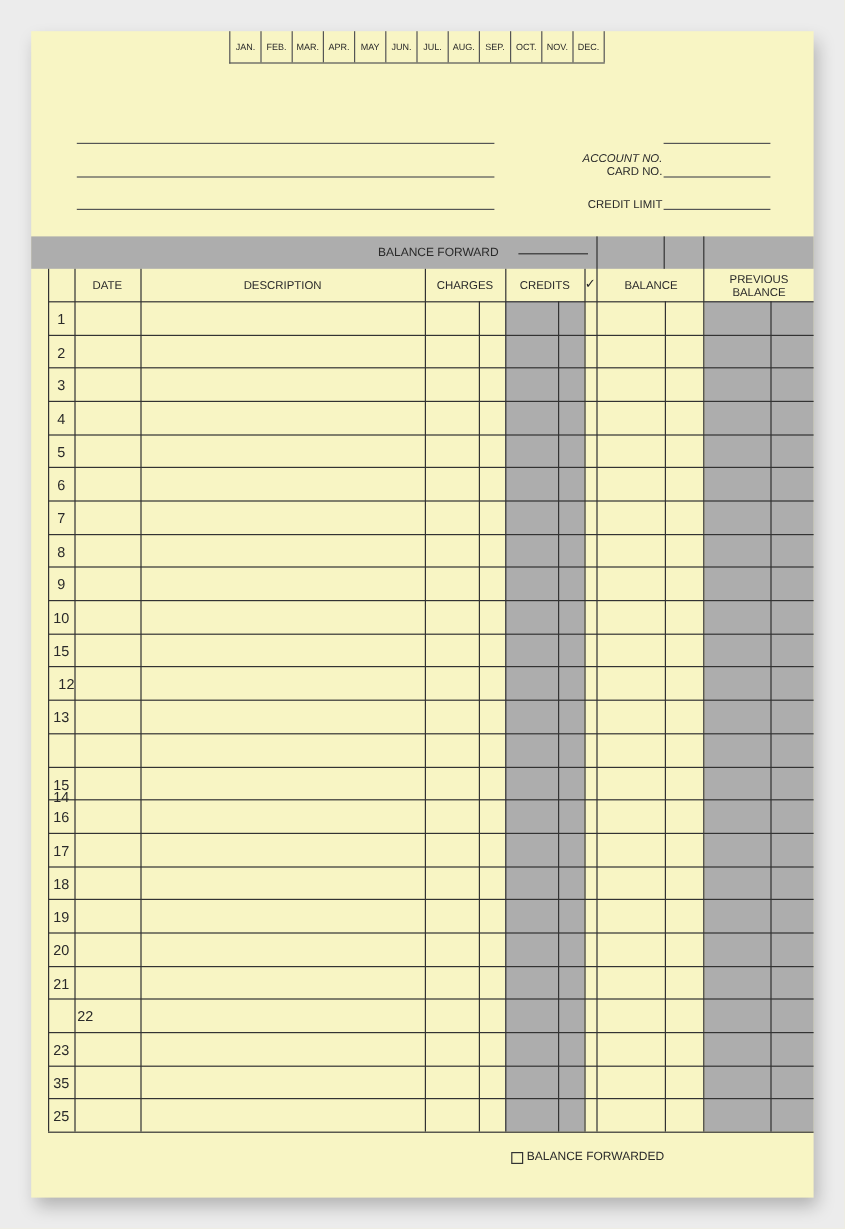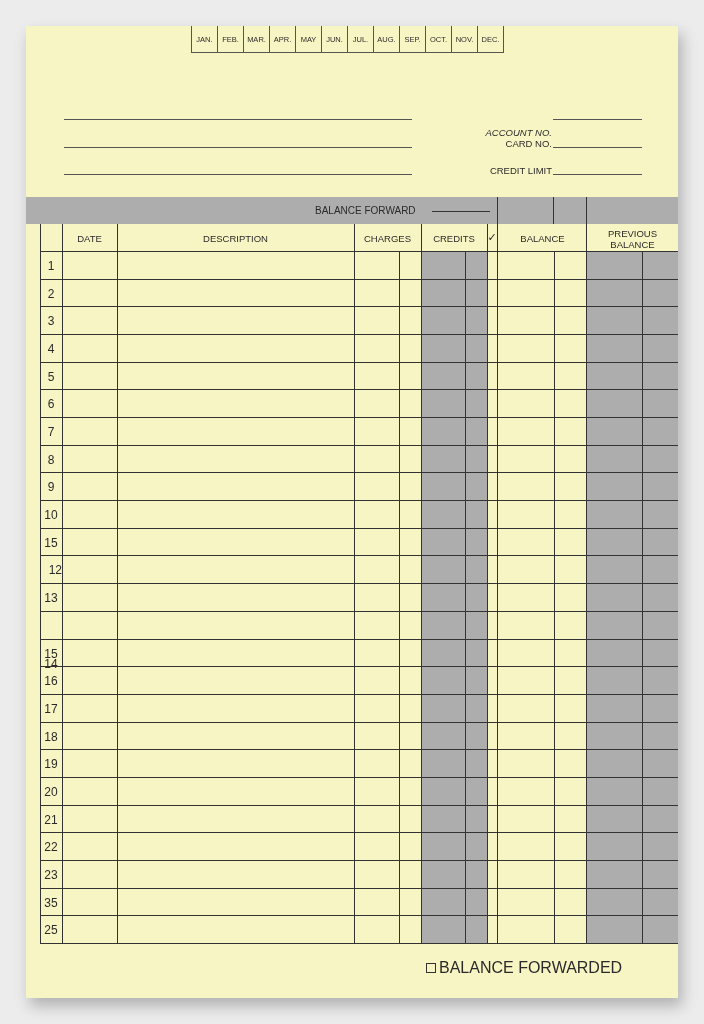--- a/index.html
+++ b/index.html
@@ -10,21 +10,21 @@
   .line{position:absolute;height:1px;background:#555;}
   .lbl{position:absolute;font-size:9.5px;text-align:right;}
   .bfbar{position:absolute;left:26px;top:197px;width:652px;height:27px;background:#adadad;}
   .bftext{position:absolute;left:315px;top:205px;font-size:10px;}
   .bfline{position:absolute;left:432px;top:211px;width:58px;height:1px;background:#333;}
   .vl{position:absolute;width:1px;background:#333;}
   .hl{position:absolute;height:1px;background:#333;}
   .gray{position:absolute;background:#adadad;}
   .hdr{position:absolute;font-size:9.5px;text-align:center;line-height:11px;}
   .rownum{position:absolute;left:40px;width:22px;font-size:12px;text-align:center;}
-  .footer{position:absolute;left:426px;top:959px;font-size:16px;display:flex;align-items:center;gap:3px;text-align:center;}
+  .footer{position:absolute;left:426px;top:959px;font-size:10px;display:flex;align-items:center;gap:3px;text-align:center;}
   .box{width:8px;height:8px;border:1px solid #333;display:inline-block;}
 </style>
 </head>
 <body>
 
 <div class="card"></div>
 
 <div class="months">
   <div class="month">JAN.</div>
   <div class="month">FEB.</div>
@@ -127,21 +127,21 @@
     <div class="rownum" style="top: 563px; text-align: right;">12</div>
     <div class="rownum" style="top: 591px;">13</div>
     <div class="rownum" style="top: 619px; margin-top: 38px;">14</div>
     <div class="rownum" style="top: 647px;">15</div>
     <div class="rownum" style="top: 674px;">16</div>
     <div class="rownum" style="top: 702px;">17</div>
     <div class="rownum" style="top: 730px;">18</div>
     <div class="rownum" style="top: 757px;">19</div>
     <div class="rownum" style="top: 785px;">20</div>
     <div class="rownum" style="top: 813px;">21</div>
-    <div class="rownum" style="top: 840px;">22</div>
+    <div class="rownum" style="top: 840px; padding-left: 20px;">22</div>
     <div class="rownum" style="top: 868px; text-align: center;">23</div>
     <div class="rownum" style="top: 896px;">35</div>
     <div class="rownum" style="top: 923px;">25</div>
   </div>
 
 <div class="footer">
   <span class="box"></span>
   <span>BALANCE FORWARDED</span>
 </div>
 

